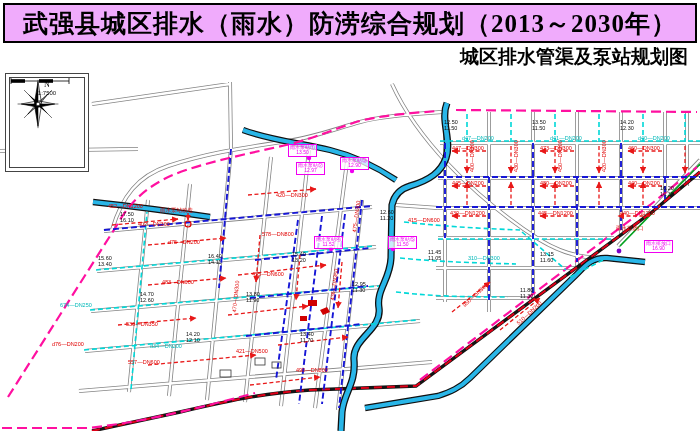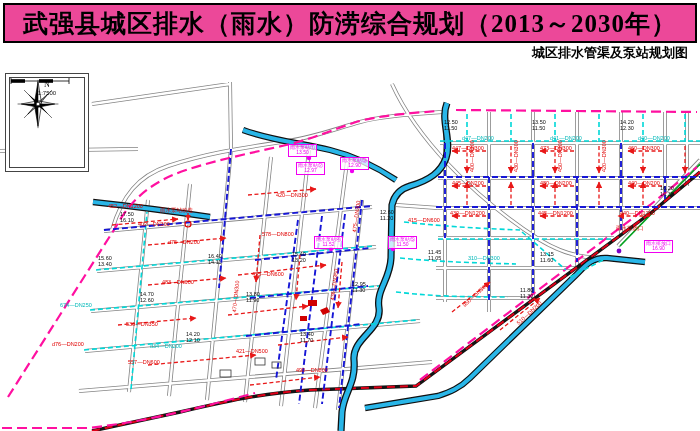--- a/index.html
+++ b/index.html
@@ -1,23 +1,23 @@
 <!DOCTYPE html>
 <html><head>
 <meta charset="utf-8">
 <style>
   html,body{margin:0;padding:0;}
   body{width:700px;height:431px;position:relative;background:#fff;overflow:hidden;
        font-family:"Liberation Sans",sans-serif;}
   .title-box{position:absolute;left:3px;top:3px;width:690px;height:36px;
-       border:2px solid #000;background:#ec4899;display:flex;align-items:center;justify-content:center;}
+       border:2px solid #000;background:#f0abfc;display:flex;align-items:center;justify-content:center;}
   .title-text{font-family:"Liberation Serif","DejaVu Serif",serif;font-weight:bold;
        font-size:25px;color:#000;letter-spacing:1px;white-space:nowrap;}
   .subtitle{position:absolute;right:12px;top:44px;font-family:"Liberation Serif","DejaVu Serif",serif;
-       font-weight:bold;font-size:13px;color:#000;}
+       font-weight:bold;font-size:19px;color:#000;}
   .compass-box{position:absolute;left:5px;top:73px;width:82px;height:97px;border:1px solid #444;
        background:#fff;z-index:5;}
   .compass-inner{position:absolute;left:3px;top:3px;right:3px;bottom:3px;border:1px solid #444;
        display:flex;flex-direction:column;align-items:center;}
   .north-label{font-family:"Liberation Serif",serif;font-size:8px;line-height:9px;margin-top:2px;}
   .scale-text{font-size:6px;line-height:7px;margin-top:1px;color:#222;}
   .map-area{position:absolute;left:0;top:0;width:700px;height:431px;}
   .map-label{position:absolute;font-size:5.5px;line-height:1.08;white-space:pre;
        transform-origin:0 0;z-index:4;pointer-events:none;}
   .map-label.red{color:#e00000;}

